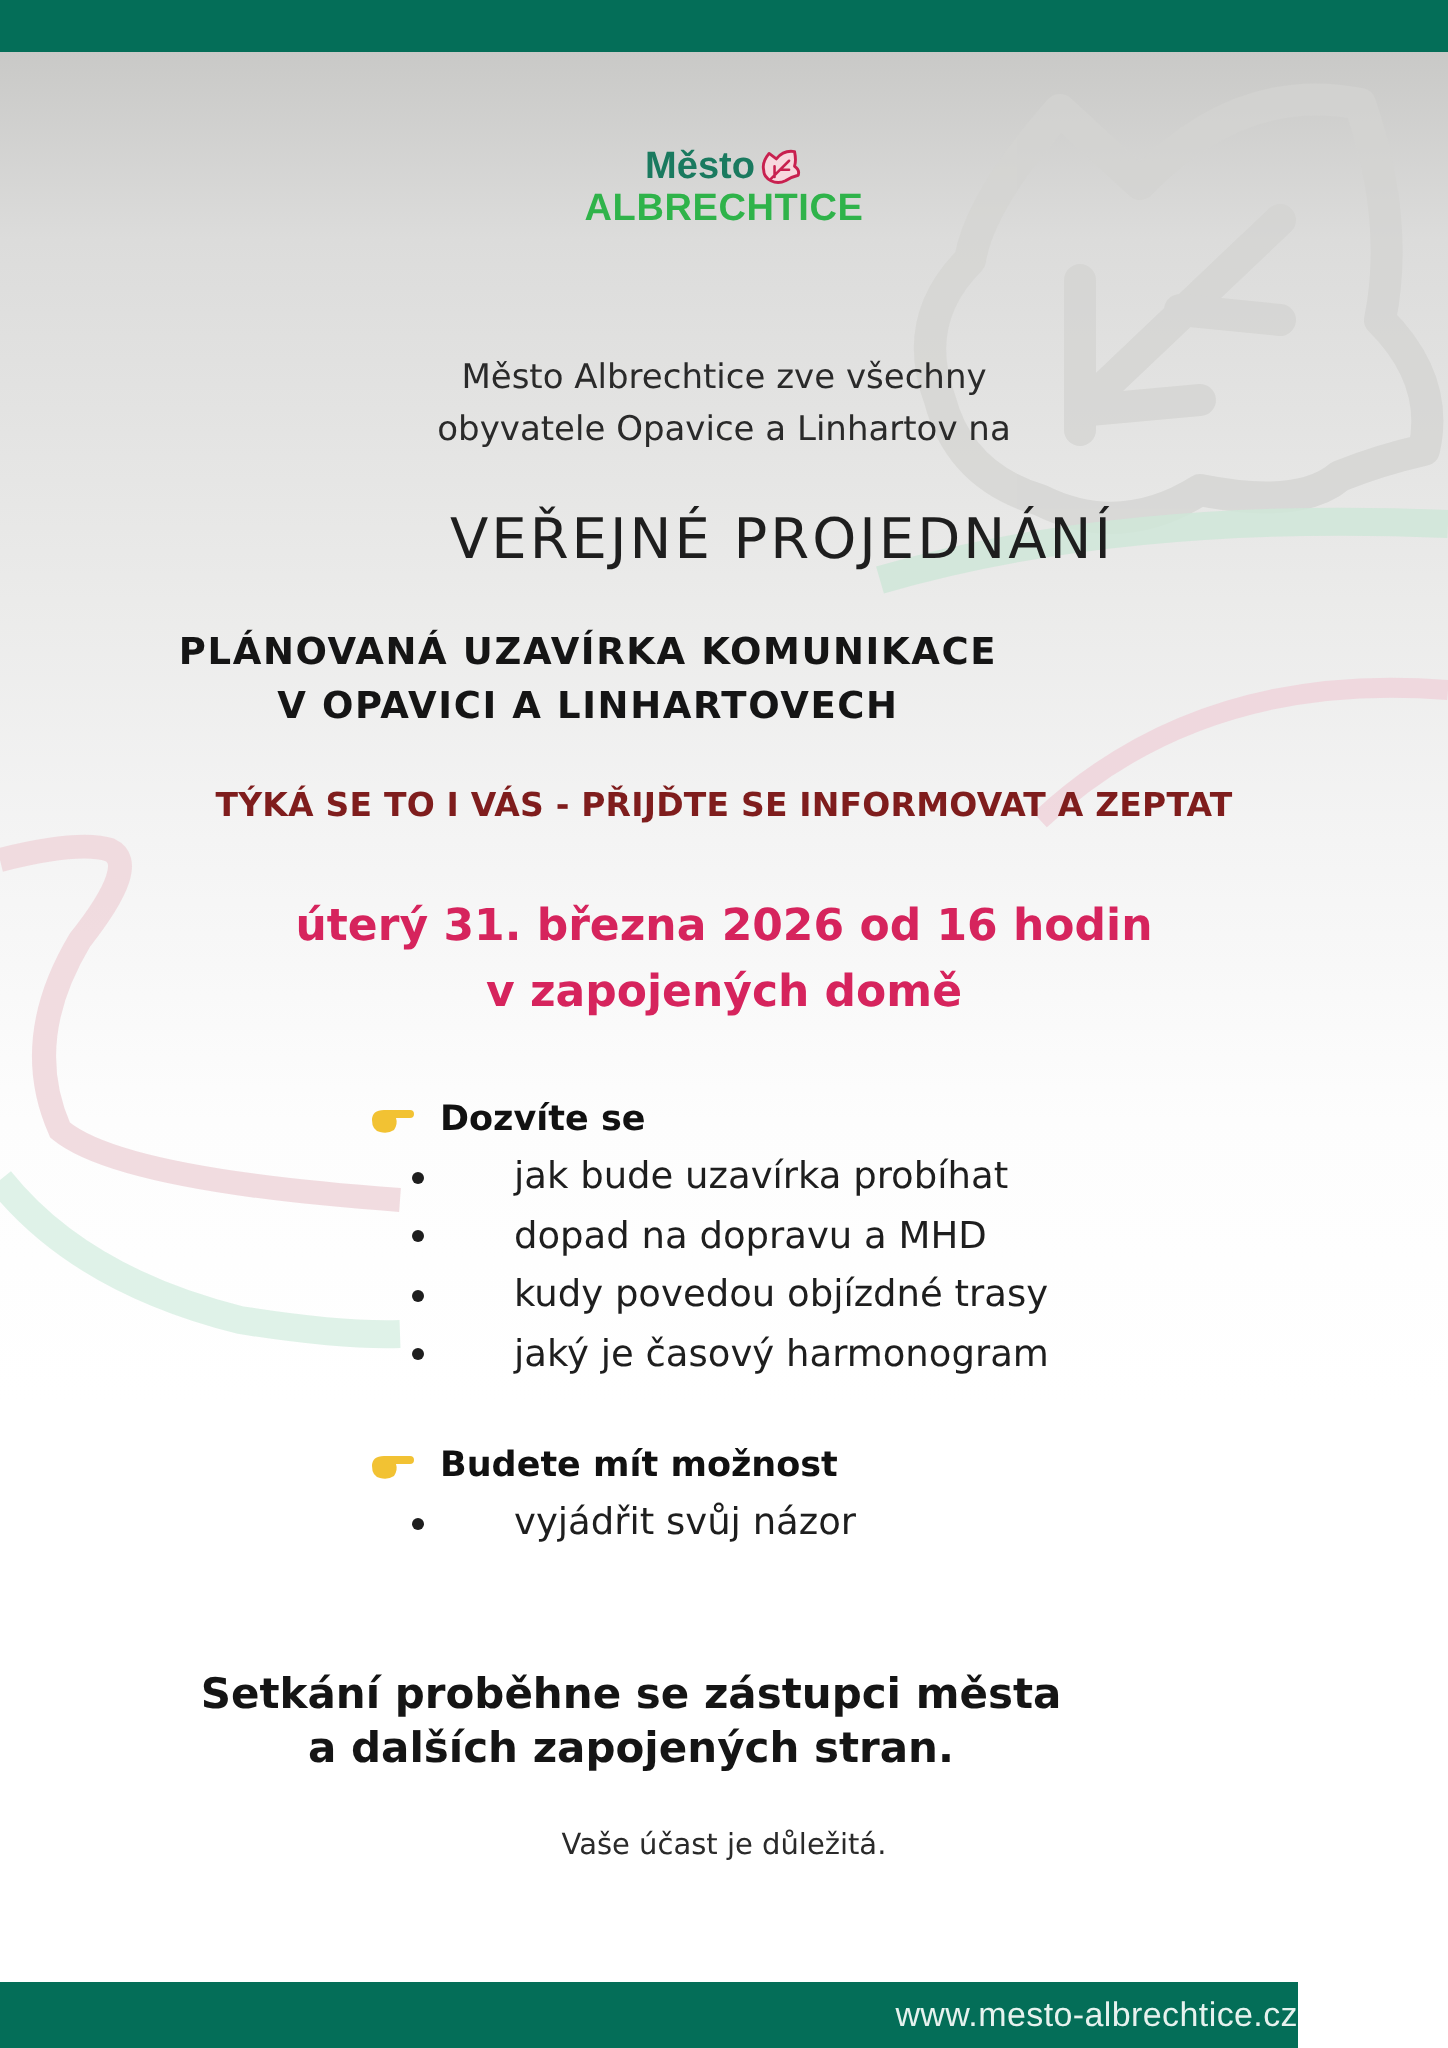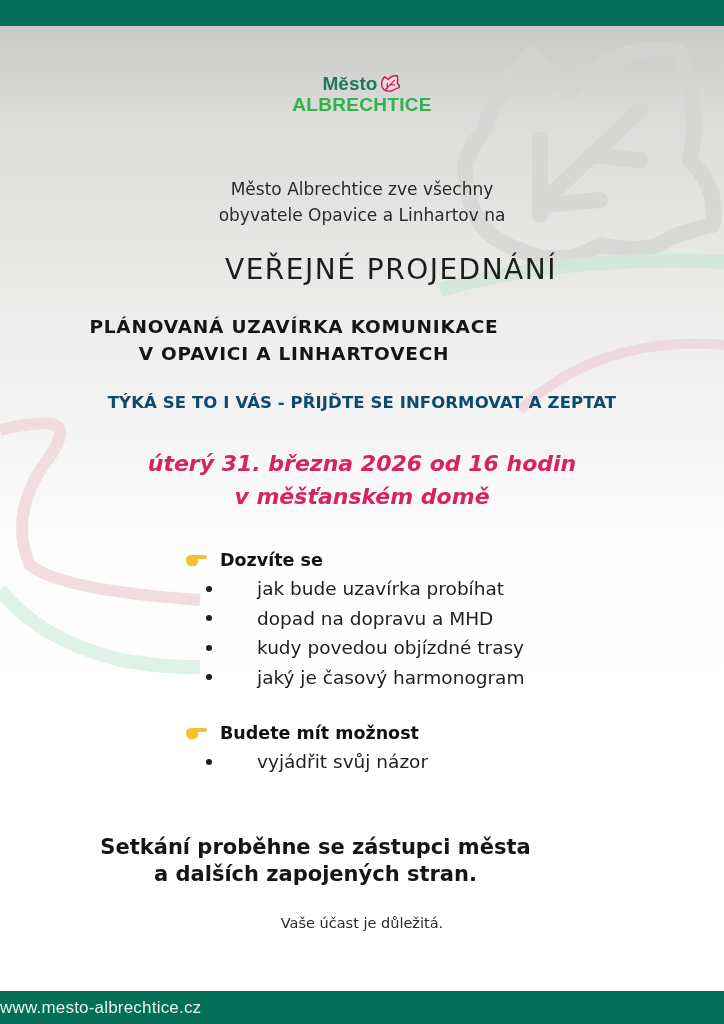--- a/index.html
+++ b/index.html
@@ -4,37 +4,37 @@
 <style>
   html, body { margin: 0; padding: 0; }
   body {
     width: 724px; height: 1024px; position: relative; overflow: hidden;
     font-family: "DejaVu Sans", "Liberation Sans", sans-serif;
     background: linear-gradient(180deg, #c9c9c7 26px, #dcdcdb 120px, #ebebea 300px, #f4f4f4 420px, #fdfdfd 560px, #ffffff 700px);
     color: #1c1c1c;
   }
   .top-bar { position: absolute; left: 0; top: 0; width: 724px; height: 26px; background: #046e58; }
   .footer-bar {
-    position: absolute; left: 0; top: 991px; width: 724px; height: 33px; background: #046e58;
-    display: flex; align-items: center; justify-content: flex-start;
+    position: absolute; left: 0; top: 991px; width: 612px; height: 33px; background: #046e58;
+    display: flex; align-items: center; justify-content: flex-end; padding-left: 37px;
   }
   .footer-url { color: #e6f2ee; font-family: "Liberation Sans", sans-serif; font-size: 17px; letter-spacing: 0.2px; }
 
   .bg-deco { position: absolute; left: 0; top: 0; width: 724px; height: 1024px; pointer-events: none; }
 
   .logo { position: absolute; left: 0; width: 724px; top: 74px; text-align: center; }
   .logo-line1 { display: inline-flex; align-items: center; gap: 2px; font-family: "Liberation Sans", sans-serif; font-weight: bold; font-size: 19px; color: #1a7a5f; line-height: 20px; }
   .logo-line2 { font-family: "Liberation Sans", sans-serif; font-weight: bold; font-size: 19px; color: #2fb34a; line-height: 22px; letter-spacing: 0.3px; }
   .logo-leaf { width: 22px; height: 20px; display: inline-block; }
 
   .intro { position: absolute; top: 176px; left: 0; width: 724px; text-align: center; font-size: 17px; line-height: 26px; color: #2a2a2a; font-family: "DejaVu Sans", sans-serif; font-weight: normal; }
   .main-title { position: absolute; top: 253px; left: 16px; width: 724px; text-align: center; font-size: 28px; letter-spacing: 1.5px; color: #1e1e1e; font-weight: normal; font-family: "DejaVu Sans", sans-serif; padding-left: 13px; }
   .subtitle { position: absolute; top: 313px; left: 0; width: 588px; text-align: center; font-size: 18.5px; line-height: 27px; font-weight: bold; color: #151515; letter-spacing: 0.8px; font-family: "DejaVu Sans", sans-serif; }
-  .tagline { position: absolute; top: 393px; left: 0; width: 724px; text-align: center; font-size: 16.5px; font-weight: bold; color: #0c4a6e; font-family: "DejaVu Sans", sans-serif; letter-spacing: 0.1px; }
-  .date-block { position: absolute; top: 447px; left: 0; width: 724px; text-align: center; font-size: 22px; line-height: 33px; font-weight: bold; color: #d6245d; font-family: "DejaVu Sans", sans-serif; font-style: italic; }
+  .tagline { position: absolute; top: 393px; left: 0; width: 724px; text-align: center; font-size: 16.5px; font-weight: bold; color: #7f1d1d; font-family: "DejaVu Sans", sans-serif; letter-spacing: 0.1px; }
+  .date-block { position: absolute; top: 447px; left: 0; width: 724px; text-align: center; font-size: 22px; line-height: 33px; font-weight: bold; color: #d6245d; font-family: "DejaVu Sans", sans-serif; }
 
   .section { position: absolute; left: 184px; }
   .section-head { display: flex; align-items: center; gap: 12px; font-weight: bold; font-size: 17.5px; color: #111; height: 28px; }
   .hand-icon { width: 24px; height: 16px; display: inline-block; }
   .bullets { list-style: none; margin: 0; padding: 0 0 0 22px; }
   .bullets li { font-size: 18.5px; line-height: 29.5px; color: #1e1e1e; display: flex; align-items: center; gap: 36px; }
   .bullets li .dot { width: 6px; height: 6px; border-radius: 50%; background: #1e1e1e; margin-right: 9px; flex-shrink: 0; }
 
   .section-1 { top: 546px; }
   .section-2 { top: 719px; }
@@ -86,21 +86,21 @@
 
 <div class="subtitle">
   <div>PLÁNOVANÁ UZAVÍRKA KOMUNIKACE</div>
   <div>V OPAVICI A LINHARTOVECH</div>
 </div>
 
 <div class="tagline">TÝKÁ SE TO I VÁS - PŘIJĎTE SE INFORMOVAT A ZEPTAT</div>
 
 <div class="date-block">
   <div>úterý 31. března 2026 od 16 hodin</div>
-  <div>v měšťanském domě</div>
+  <div>v zapojených domě</div>
 </div>
 
 <div class="section section-1">
   <div class="section-head">
     <svg class="hand-icon" viewBox="0 0 24 16">
       <path d="M2 8 Q2 3 8 3 L21 3 Q23 3 23 5 Q23 7 21 7 L14 7 Q15 10 13 13 Q10 15 6 14 Q2 13 2 8 Z" fill="#f2c233"></path>
     </svg>
     <span>Dozvíte se</span>
   </div>
   <ul class="bullets">

